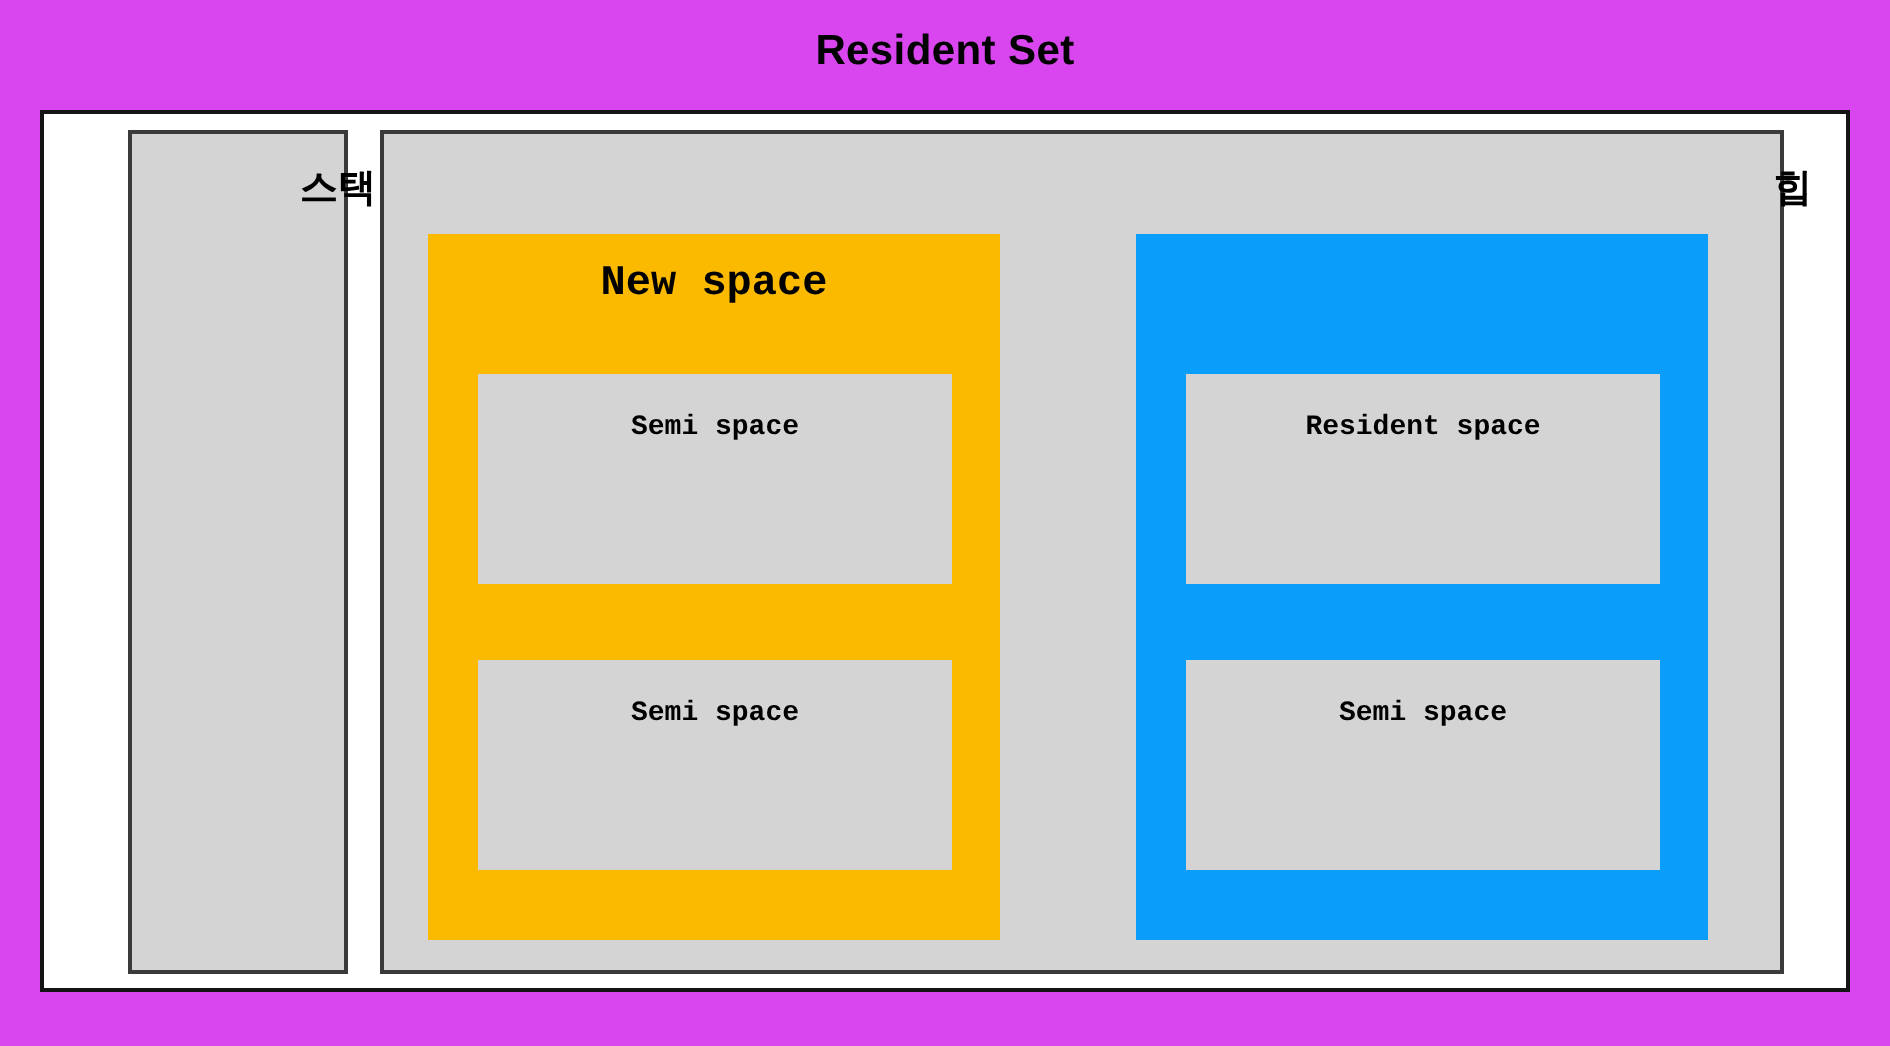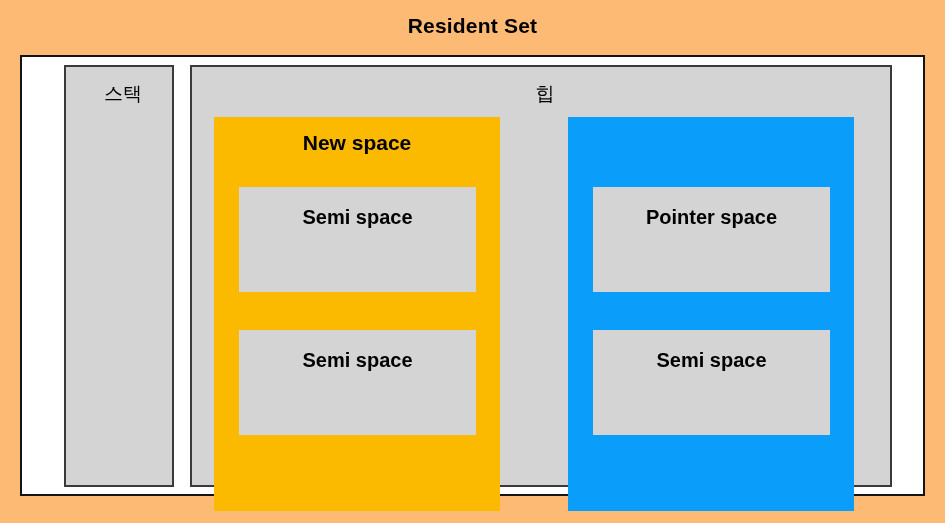--- a/index.html
+++ b/index.html
@@ -7,21 +7,21 @@
     padding: 0;
     background: #ffffff;
   }
   body {
     font-family: "Liberation Sans", "DejaVu Sans", sans-serif;
   }
   #stage {
     position: relative;
     width: 945px;
     height: 523px;
-    background: #fdba74;
+    background: #d946ef;
     overflow: hidden;
   }
 
   
   .diagram-title {
     position: absolute;
     left: 0;
     top: 14px;
     width: 945px;
     text-align: center;
@@ -63,36 +63,37 @@
   
   .heap-box {
     left: 168px;
     top: 8px;
     width: 702px;
     height: 422px;
   }
 
   .region-label {
     position: absolute;
-    left: 4px;
+    left: 16px;
     top: 14px;
     width: 100%;
-    text-align: center;
+    text-align: right;
     font-size: 19px;
-    font-weight: normal;
+    font-weight: bold;
     color: #000000;
   }
 
   
   .generation {
     position: absolute;
     box-sizing: border-box;
     top: 50px;
     width: 286px;
-    height: 394px;
+    height: 353px;
+    font-family: Liberation Mono, monospace;
   }
   .gen-new {
     left: 22px;
     background: #fbba00;
   }
   .gen-old {
     left: 376px;
     background: #0a9efa;
   }
   .generation-label {
@@ -117,21 +118,21 @@
   }
   .subspace-top { top: 70px; }
   .subspace-bottom { top: 213px; }
 
   .subspace-label {
     position: absolute;
     left: 0;
     top: 19px;
     width: 100%;
     text-align: center;
-    font-size: 20px;
+    font-size: 14px;
     font-weight: bold;
     color: #000000;
   }
 </style>
 </head>
 <body>
 
 <div id="stage">
 
   <div class="diagram-title">Resident Set</div>
@@ -153,21 +154,21 @@
         </div>
 
         <div class="subspace subspace-bottom">
           <div class="subspace-label">Semi space</div>
         </div>
       </div>
 
       <div class="generation gen-old">
 
         <div class="subspace subspace-top">
-          <div class="subspace-label">Pointer space</div>
+          <div class="subspace-label">Resident space</div>
         </div>
 
         <div class="subspace subspace-bottom">
           <div class="subspace-label">Semi space</div>
         </div>
       </div>
 
     </div>
   </div>
 </div>

